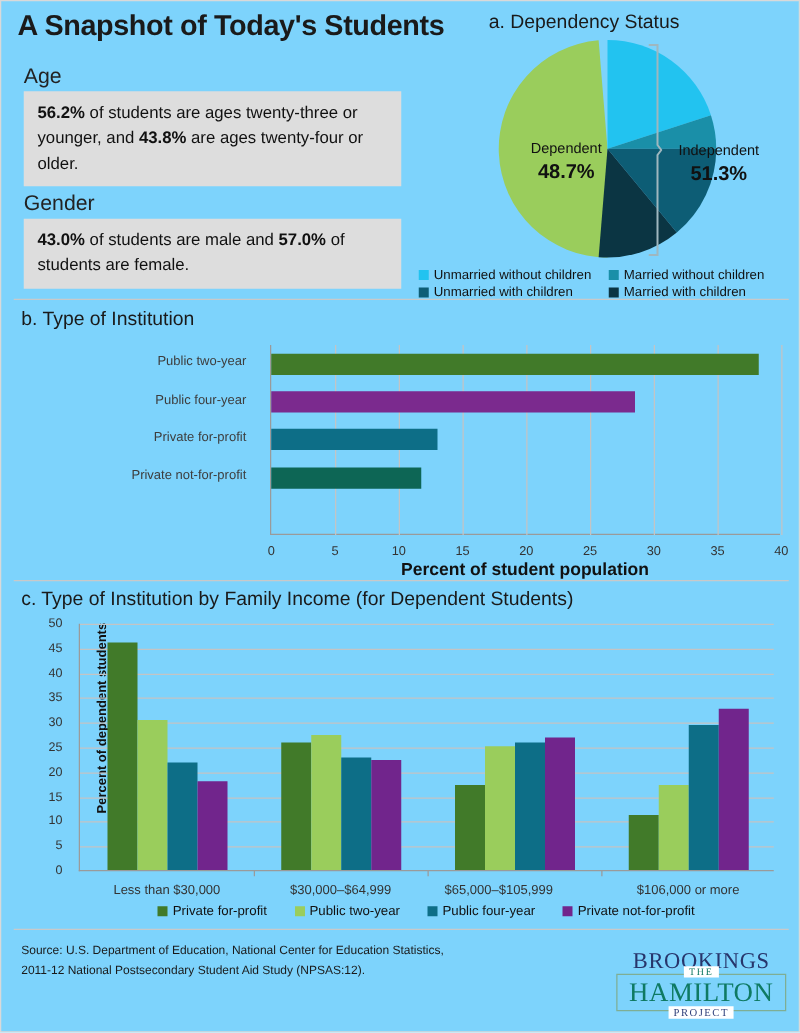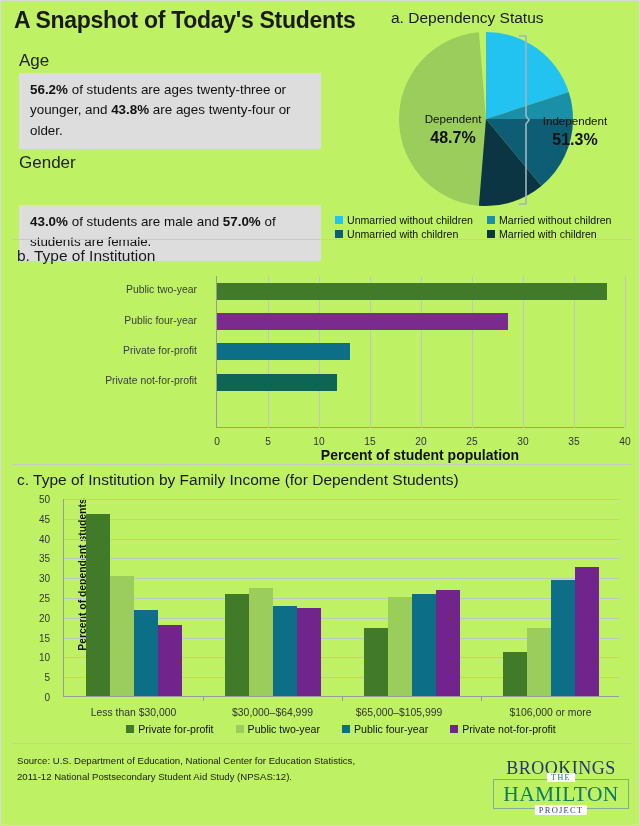--- a/index.html
+++ b/index.html
@@ -6,21 +6,21 @@
   html, body {
     width: 640px; height: 826px;
     background: #ffffff;
     font-family: "Liberation Sans", sans-serif;
     color: #1a1a1a;
     overflow: hidden;
   }
   #page {
     position: relative;
     width: 640px; height: 826px;
-    background: #bef264;
+    background: #7dd3fc;
     border: 1px solid #d9d9d9;
   }
 
   
   #title {
     position: absolute; left: 13px; top: 6px;
     font-size: 23px; font-weight: bold; letter-spacing: -0.3px;
     color: #1a1a1a; white-space: nowrap;
   }
 
@@ -32,21 +32,21 @@
   .stat-box {
     position: absolute; left: 18px;
     background: #dddddd;
     padding: 7px 10px 8px 11px;
     font-size: 13.4px; line-height: 1.52; color: #111;
   }
   .stat-box b { font-weight: bold; }
   #age-heading    { top: 50px; }
   #age-box        { top: 72px; width: 302px; }
   #gender-heading { top: 152px; }
-  #gender-box     { top: 174px; width: 302px; margin-top: 30px; }
+  #gender-box     { top: 174px; width: 302px; }
 
   
   #pie-title {
     position: absolute; left: 390px; top: 8px;
     font-size: 15.5px; color: #1a1a1a; white-space: nowrap;
   }
   #pie-wrap { position: absolute; left: 330px; top: 30px; width: 310px; height: 180px; }
   #pie-svg  { position: absolute; left: 67px; top: 0px; }
   .pie-label {
     position: absolute; text-align: center; font-size: 11.6px;

